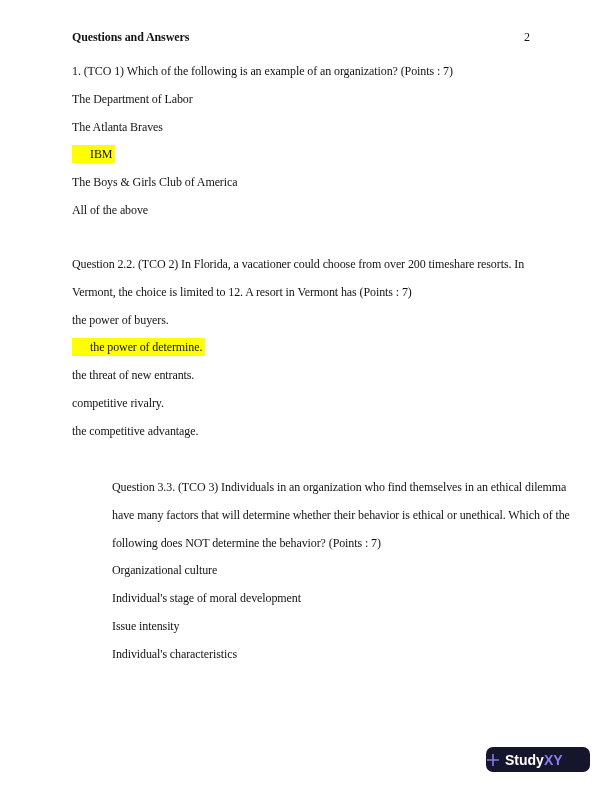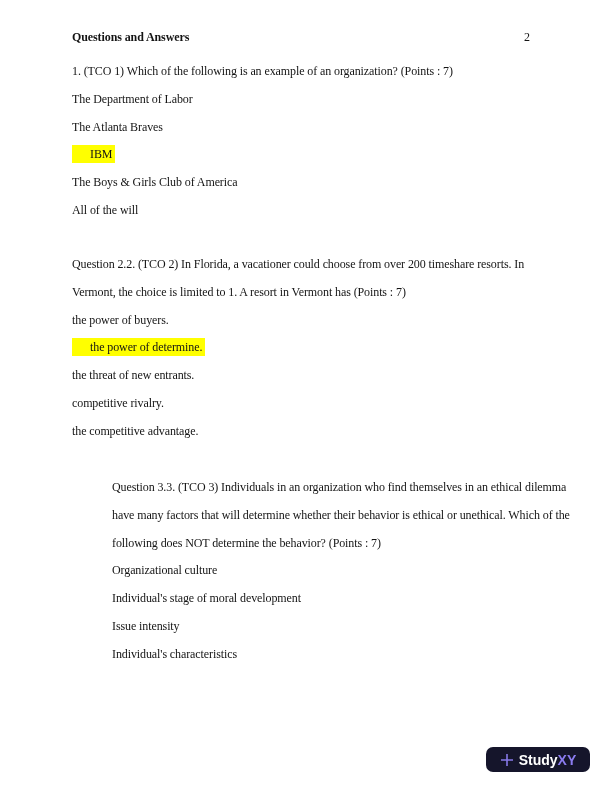--- a/index.html
+++ b/index.html
@@ -36,21 +36,20 @@
   .logo {
     position: absolute;
     left: 486px;
     top: 747px;
     width: 104px;
     height: 25px;
     background: #15152b;
     border-radius: 7px;
     display: flex;
     align-items: center;
-    justify-content: center;
     gap: 5px;
     font-family: "Liberation Sans", "DejaVu Sans", sans-serif;
     font-weight: bold;
     font-size: 14px;
     letter-spacing: 0;
   }
   .logo .plus { display: flex; align-items: center; }
   .logo .brand { color: #ffffff; }
   .logo .brand-accent { color: #8b7cf0; }
 </style>
@@ -63,26 +62,26 @@
     <span class="title">Questions and Answers</span>
     <span class="pageno">2</span>
   </div>
 
   <div class="block q1">
     <div class="line">1. (TCO 1) Which of the following is an example of an organization? (Points : 7)</div>
     <div class="line">The Department of Labor</div>
     <div class="line">The Atlanta Braves</div>
     <div class="line"><span class="hl">IBM</span></div>
     <div class="line">The Boys &amp; Girls Club of America</div>
-    <div class="line">All of the will</div>
+    <div class="line">All of the above</div>
   </div>
 
   <div class="block q2">
     <div class="line">Question 2.2. (TCO 2) In Florida, a vacationer could choose from over 200 timeshare resorts. In</div>
-    <div class="line">Vermont, the choice is limited to 1. A resort in Vermont has (Points : 7)</div>
+    <div class="line">Vermont, the choice is limited to 12. A resort in Vermont has (Points : 7)</div>
     <div class="line">the power of buyers.</div>
     <div class="line"><span class="hl">the power of determine.</span></div>
     <div class="line">the threat of new entrants.</div>
     <div class="line">competitive rivalry.</div>
     <div class="line">the competitive advantage.</div>
   </div>
 
   <div class="block q3">
     <div class="line">Question 3.3. (TCO 3) Individuals in an organization who find themselves in an ethical dilemma</div>
     <div class="line">have many factors that will determine whether their behavior is ethical or unethical. Which of the</div>

